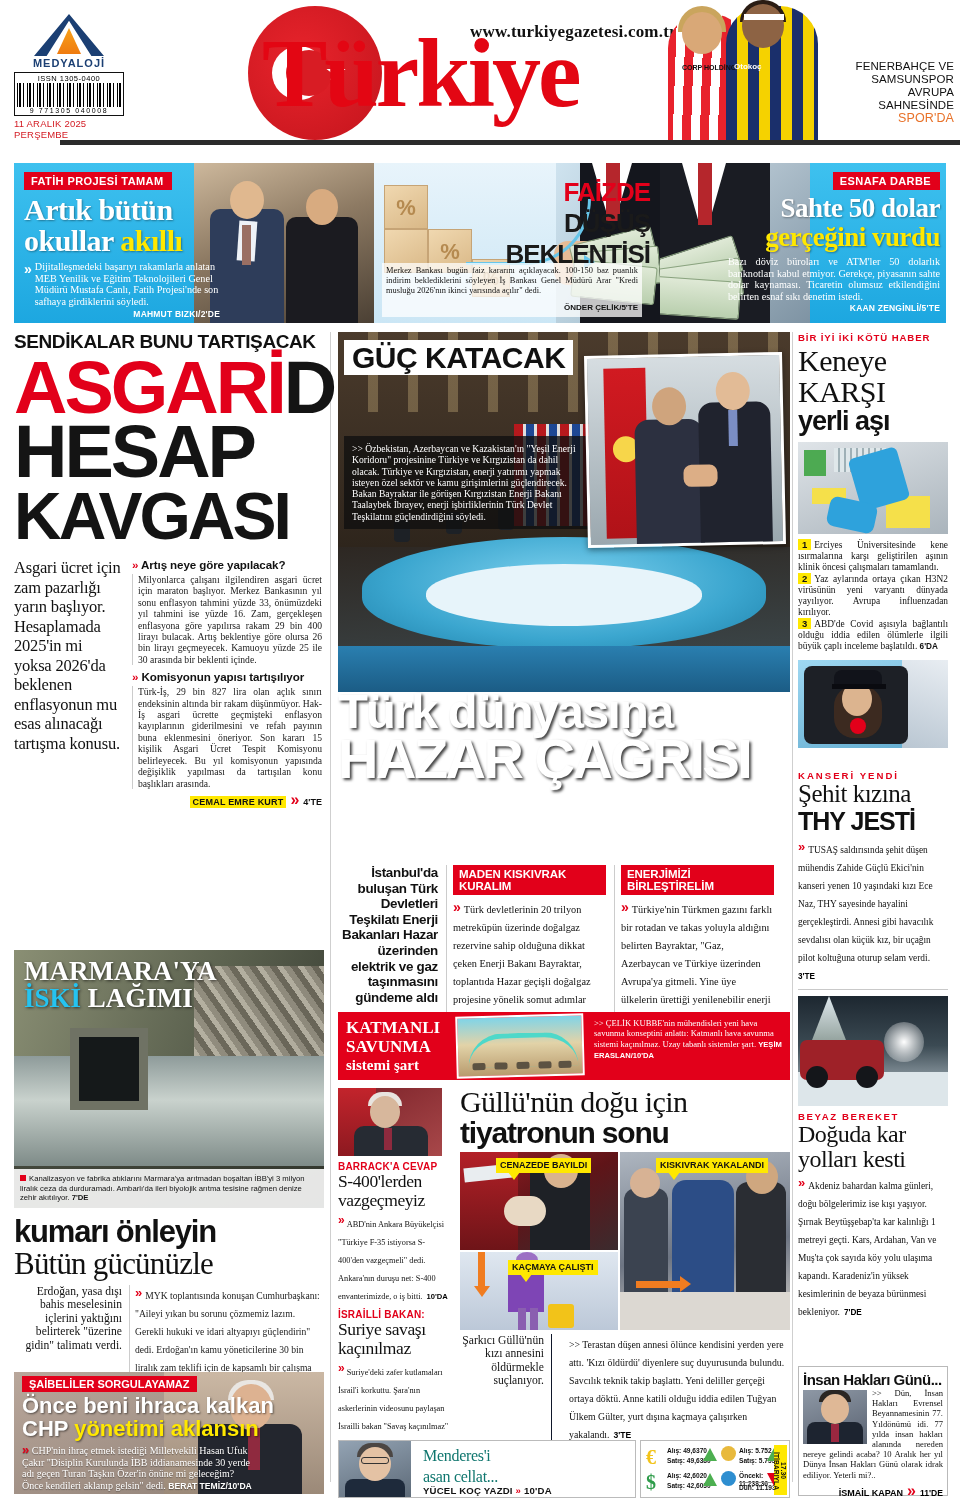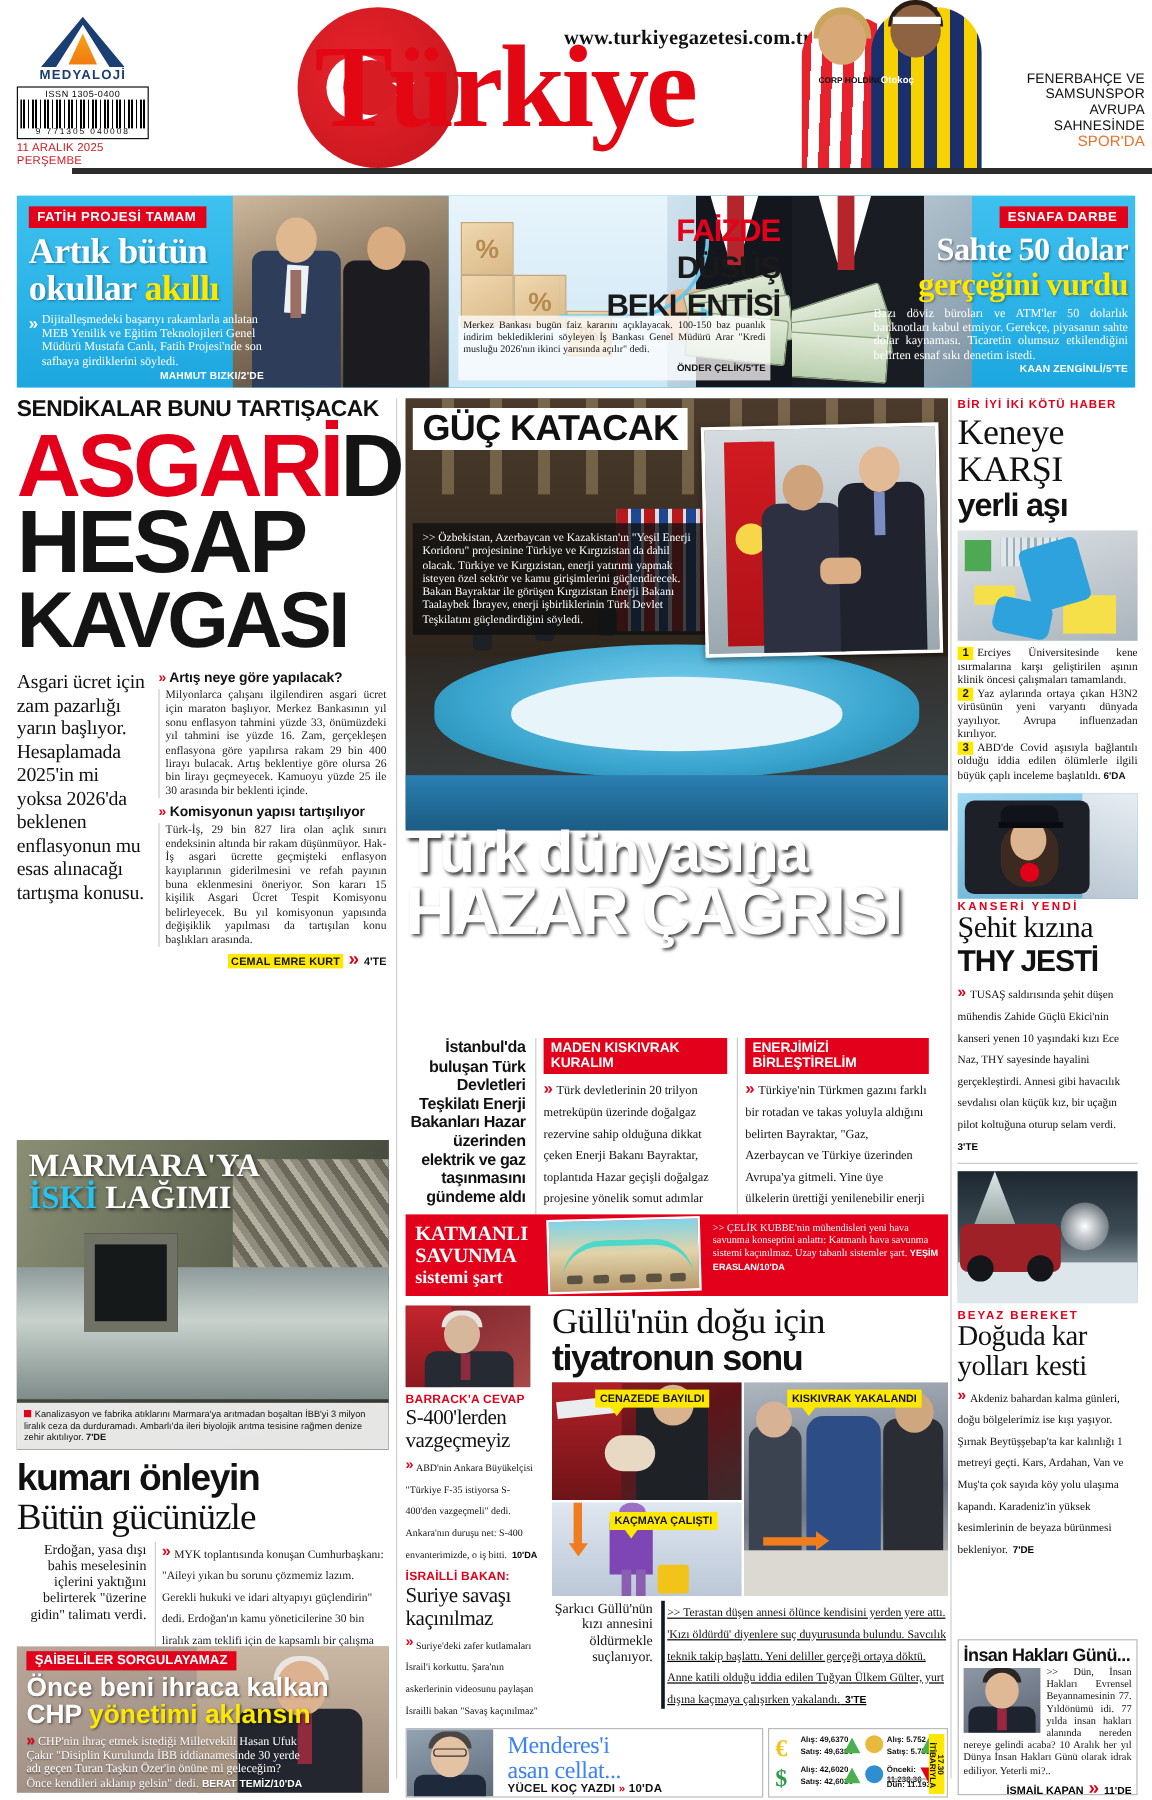--- a/index.html
+++ b/index.html
@@ -296,21 +296,21 @@
 
   .fx-bar { position:absolute; left:338px; top:1440px; width:452px; height:58px; }
   .fx-left { position:absolute; left:0; top:0; width:298px; height:58px; border:1px solid #bbb; background:#fff; overflow:hidden; }
   .fx-menphoto { position:absolute; left:0; top:0; width:72px; height:56px;
     background:linear-gradient(160deg,#93a3b3,#5e6b79); }
   .men-head { position:absolute; left:20px; top:6px; width:32px; height:34px; border-radius:50%; background:#e4c2a4; }
   .men-hair { position:absolute; left:18px; top:2px; width:36px; height:14px; border-radius:18px 18px 0 0; background:#4b4643; }
   .men-suit { position:absolute; left:6px; top:38px; width:60px; height:18px; background:#1e2a3b; border-radius:8px 8px 0 0; }
   .men-glass { position:absolute; left:22px; top:16px; width:28px; height:7px; border:1.2px solid #333; border-radius:3px; }
   .fx-mh { position:absolute; left:84px; top:4px; font-family:"Liberation Serif",serif;
-    font-size:20px; line-height:21px; color:#3b82f6; letter-spacing:-.3px; }
+    font-size:16px; line-height:21px; color:#0f766e; letter-spacing:-.3px; }
   .fx-by { position:absolute; left:84px; top:44px; font-family:"Liberation Sans",sans-serif;
     font-weight:bold; font-size:9.6px; color:#111; letter-spacing:.2px; }
   .fx-right { position:absolute; left:302px; top:0; width:150px; height:58px; border:1px solid #bbb; background:#fff; }
   .fx-row { position:absolute; font-family:"Liberation Sans",sans-serif; font-size:6.6px;
     font-weight:bold; color:#111; line-height:8.4px; }
   .fx-icon { position:absolute; font-family:"Liberation Serif",serif; font-weight:bold; }
   .tri-up { position:absolute; width:0; height:0; border-left:7px solid transparent;
     border-right:7px solid transparent; border-bottom:13px solid #4caf50; }
   .tri-dn { position:absolute; width:0; height:0; border-left:7px solid transparent;
     border-right:7px solid transparent; border-top:13px solid #e2001a; }
@@ -713,21 +713,21 @@
         <div class="g-arrow" style="left:16px;bottom:42px;width:46px;height:7px;"></div>
         <div style="position:absolute;left:60px;bottom:38px;width:0;height:0;border-top:8px solid transparent;border-bottom:8px solid transparent;border-left:11px solid #f07c20;"></div>
       </div>
       <div class="ylw-cal" style="left:36px;top:6px;">CENAZEDE BAYILDI</div>
       <div class="ylw-cal" style="left:48px;top:108px;">KAÇMAYA ÇALIŞTI</div>
       <div class="ylw-cal" style="left:196px;top:6px;">KISKIVRAK YAKALANDI</div>
     </div>
 
     <div style="position:absolute;left:0;top:248px;width:330px;display:flex;gap:7px;">
       <div style="width:84px;font-family:'Liberation Serif',serif;font-size:11.6px;line-height:13.4px;color:#111;text-align:right;">Şarkıcı Güllü'nün kızı annesini öldürmekle suçlanıyor.</div>
-      <div style="width:238px;border-left:3px solid #0f172a;padding-left:2px;text-decoration:underline;">
+      <div style="width:238px;border-left:1px solid #0f172a;padding-left:17px;">
         <span class="mid-body" style="font-size:9.8px;line-height:11.8px;">&gt;&gt; Terastan düşen annesi ölünce kendisini yerden yere attı. 'Kızı öldürdü' diyenlere suç duyurusunda bulundu. Savcılık teknik takip başlattı. Yeni deliller gerçeği ortaya döktü. Anne katili olduğu iddia edilen Tuğyan Ülkem Gülter, yurt dışına kaçmaya çalışırken yakalandı.</span>
         <b style="font-family:'Liberation Sans',sans-serif;font-size:8.6px;">3'TE</b>
       </div>
     </div>
   </div>
 
   <div class="fx-bar">
     <div class="fx-left">
       <div class="fx-menphoto">
         <div class="men-suit"></div>
@@ -819,21 +819,21 @@
     <div style="margin-top:8px;">
       <div class="r-photo2">
         <div class="thy-wing"></div>
           <div class="thy-win"></div>
         <div class="thy-hair"></div>
           <div class="thy-face"></div>
         <div class="thy-cap"></div>
           <div class="thy-capb"></div>
           <div class="thy-badge"></div>
       </div>
-      <div class="r-kick" style="margin-top:1px;letter-spacing:2px;">KANSERİ YENDİ</div>
+      <div class="r-kick" style="margin-top:22px;letter-spacing:2px;">KANSERİ YENDİ</div>
       <div class="r-h1" style="font-size:25px;line-height:26px;">Şehit kızına</div>
       <div class="r-h1b" style="font-size:25px;">THY JESTİ</div>
       <div style="margin-top:3px;">
         <span class="redq" style="float:left;margin-right:3px;font-size:13px;">»</span>
         <span class="r-body">TUSAŞ saldırısında şehit düşen mühendis Zahide Güçlü Ekici'nin kanseri yenen 10 yaşındaki kızı Ece Naz, THY sayesinde hayalini gerçekleştirdi. Annesi gibi havacılık sevdalısı olan küçük kız, bir uçağın pilot koltuğuna oturup selam verdi.</span>
         <b style="font-family:'Liberation Sans',sans-serif;font-size:8.2px;">3'TE</b>
       </div>
     </div>
 
     <div class="hr-thin" style="margin-top:6px;"></div>

